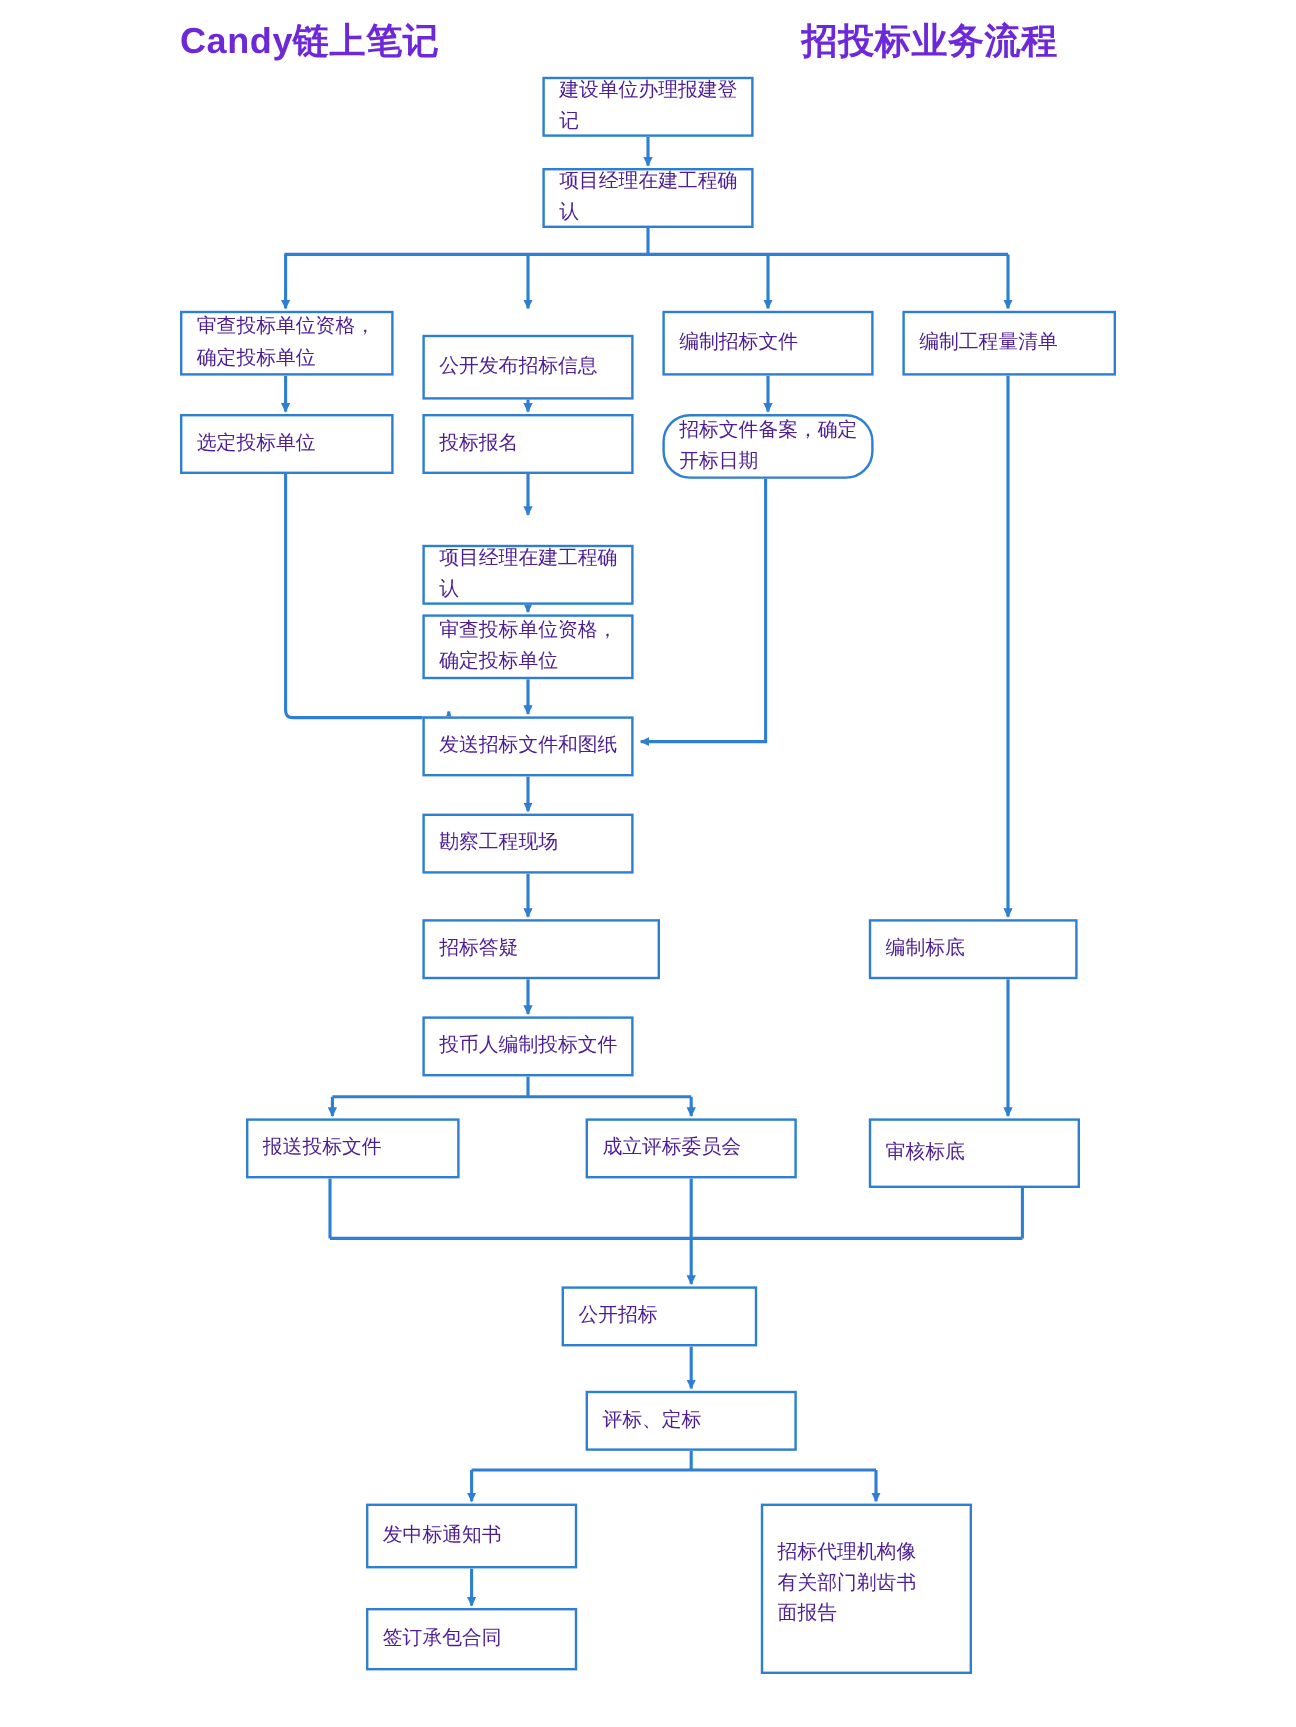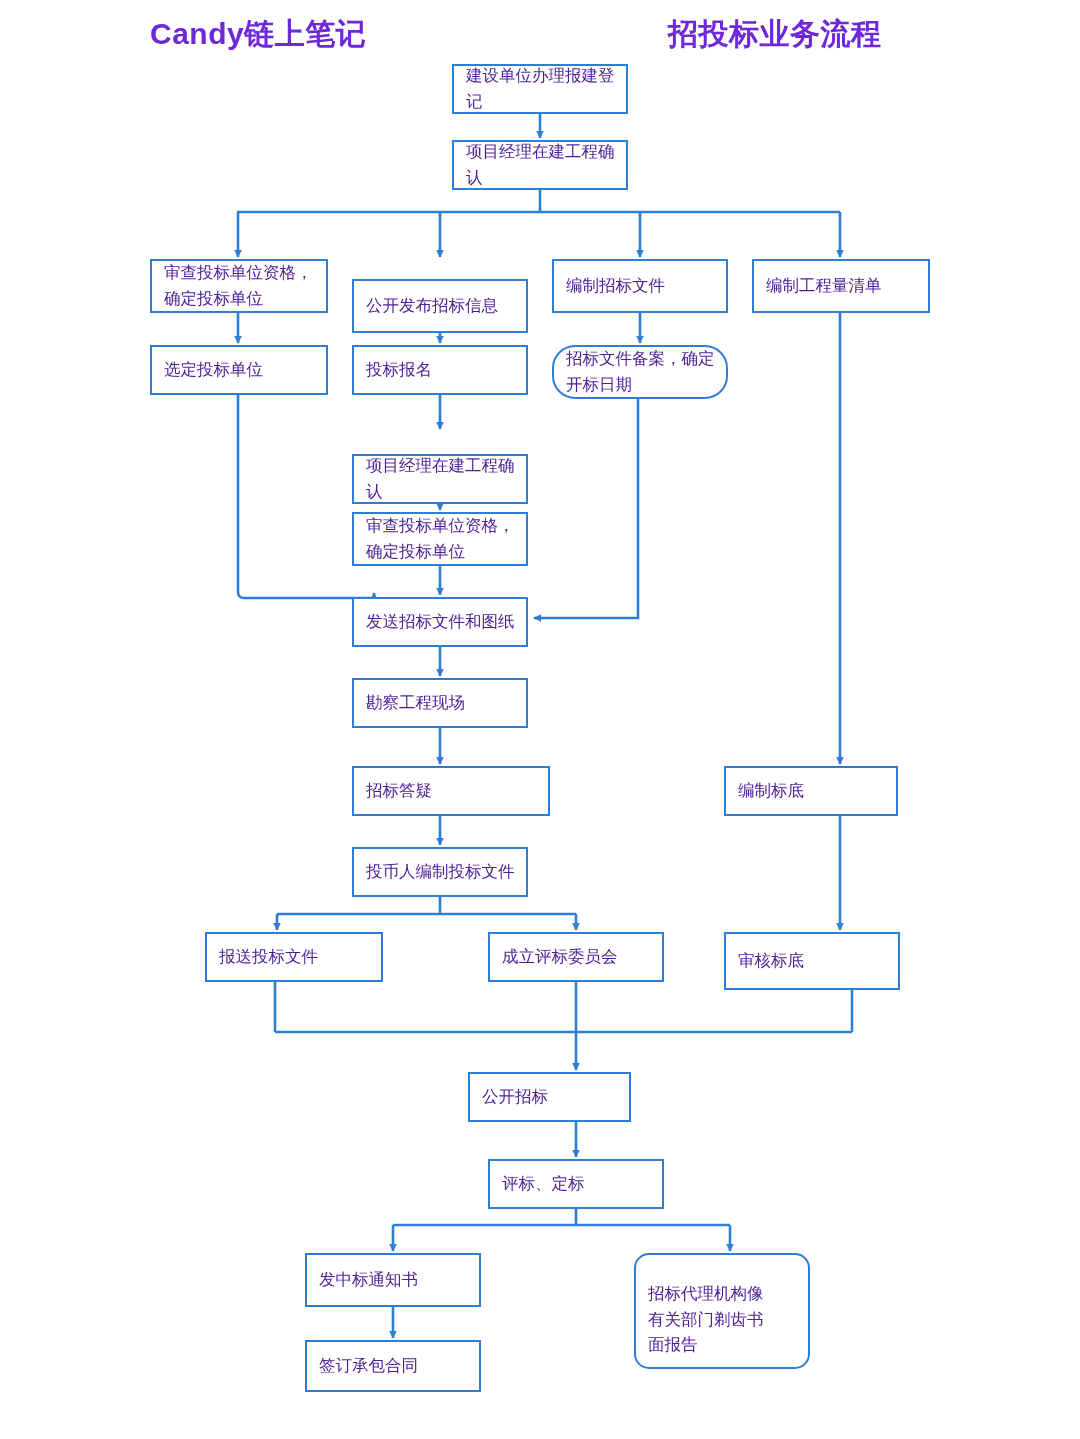--- a/index.html
+++ b/index.html
@@ -144,21 +144,21 @@
   </div>
   <div class="node center" style="left:468px;top:1072px;width:163px;height:50px;">
     <span class="txt">公开招标</span>
   </div>
   <div class="node center" style="left:488px;top:1159px;width:176px;height:50px;">
     <span class="txt">评标、定标</span>
   </div>
   <div class="node center" style="left:305px;top:1253px;width:176px;height:54px;">
     <span class="txt">发中标通知书</span>
   </div>
-  <div class="node center" style="left:634px;top:1253px;width:176px;height:116px;align-items:flex-start;padding-top:26px;border-radius:15px;">
+  <div class="node center" style="left:634px;top:1253px;width:176px;height:142px;align-items:flex-start;padding-top:26px;">
     <span class="txt">招标代理机构像
 有关部门剃齿书
 面报告</span>
   </div>
   <div class="node center" style="left:305px;top:1340px;width:176px;height:52px;">
     <span class="txt">签订承包合同</span>
   </div>
 
 </div>
 

